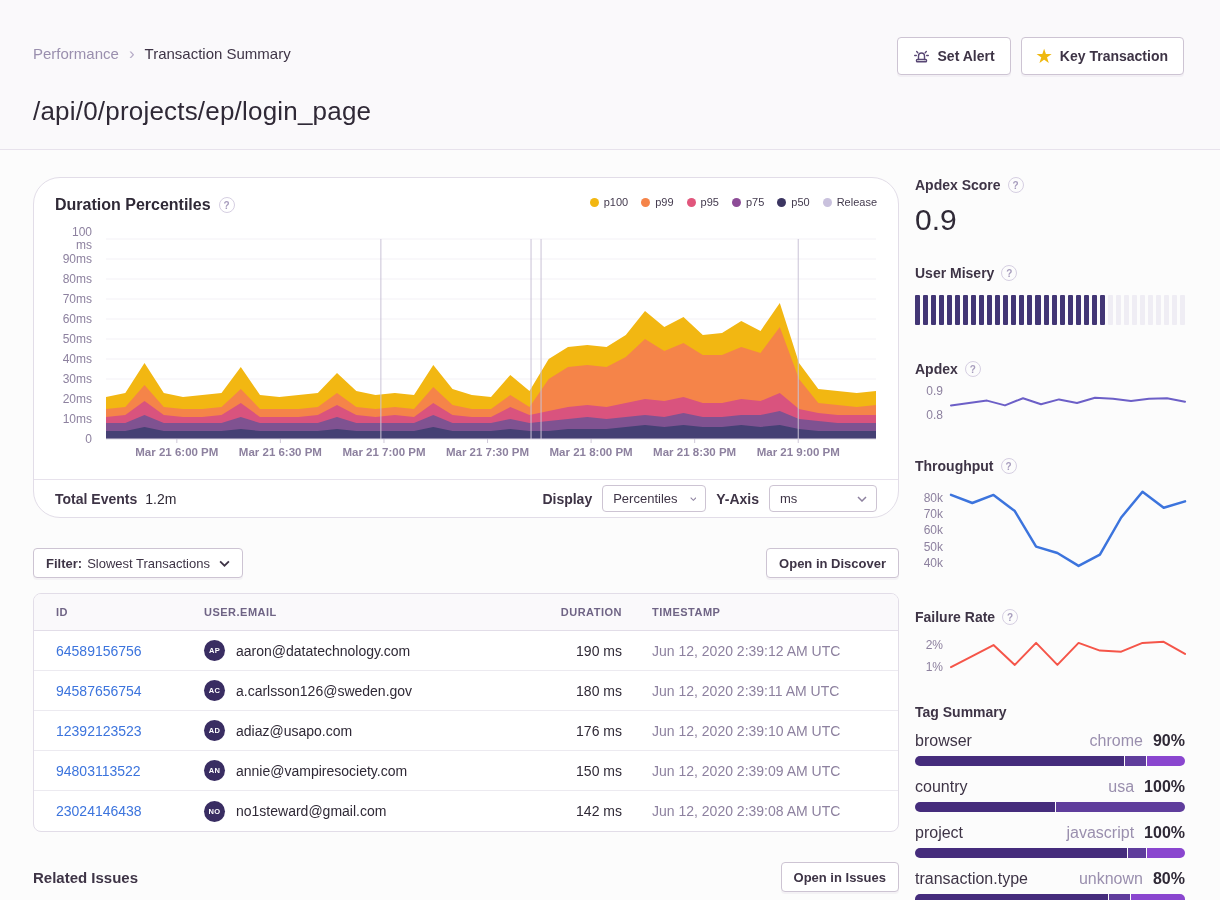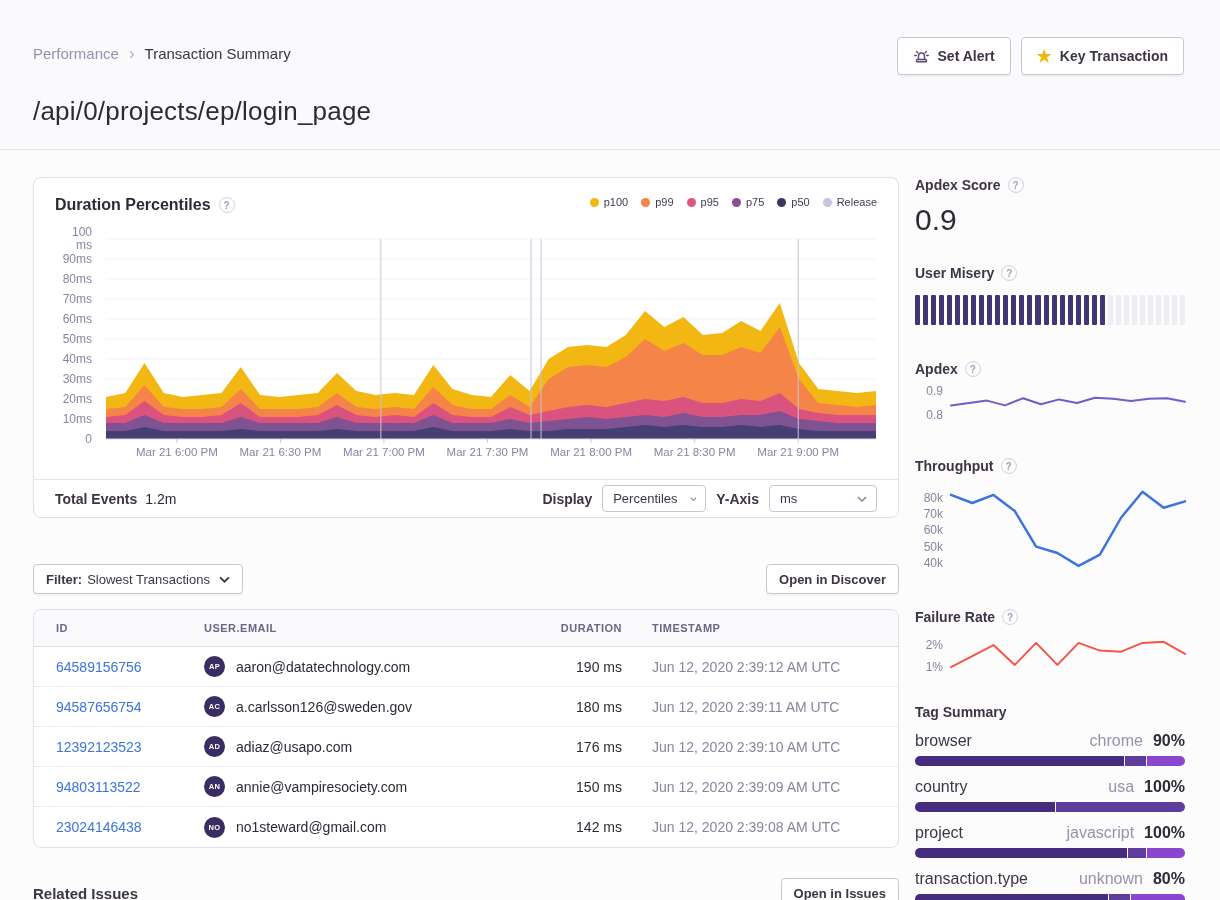--- a/index.html
+++ b/index.html
@@ -22,47 +22,47 @@
   .star-icon { color:#efb810; font-size:17px; line-height:1; }
 
   
   .content { display:flex; gap:16px; padding:27px 35px 0 33px; }
   .main-col { width:866px; flex:none; }
   .sidebar { width:270px; flex:none; }
 
   .panel { background:#fff; border:1px solid #e2dde8; border-radius:8px; }
 
   
-  .chart-panel { position:relative; height:341px; }
+  .chart-panel { position:relative; height:341px;border-radius:27px; }
   .chart-title-row { position:absolute; top:18px; left:21px; right:21px; display:flex; justify-content:space-between; align-items:flex-start; }
   .chart-title { display:flex; align-items:center; gap:8px; margin:0; font-size:16px; font-weight:700; color:#2f2936; }
   .qmark { width:16px; height:16px; flex:none; border:1.5px solid #d6cfe2; border-radius:50%; color:#a79dbd;
     font-size:10px; font-weight:700; display:inline-flex; align-items:center; justify-content:center; cursor:pointer; }
   .legend { display:flex; align-items:center; gap:13px; }
   .legend-item { display:inline-flex; align-items:center; gap:5px; font-size:11px; color:#433a4e; cursor:pointer; }
   .legend-dot { width:9px; height:9px; border-radius:50%; }
 
   .ylabels { position:absolute; left:14px; top:61px; width:52px; height:200px; }
   .ylabels span { position:absolute; right:8px; width:36px; text-align:right; transform:translateY(-50%);
     font-size:12px; line-height:13px; color:#8d819f; }
   .plot { position:absolute; left:72px; top:61px; width:770px; height:200px; }
-  .xlabels { position:absolute; left:72px; top:268px; width:770px; height:16px; }
+  .xlabels { position:absolute; left:72px; top:268px; width:770px; height:16px;font-weight:bold; }
   .xlabels span { position:absolute; transform:translateX(-50%); white-space:nowrap; font-size:11.5px; color:#8d819f; }
 
   .chart-footer { position:absolute; left:0; right:0; bottom:0; height:38px; border-top:1px solid #e7e2ec;
     display:flex; align-items:center; justify-content:space-between; padding:0 21px; font-size:14px; }
   .cf-left { display:flex; gap:8px; align-items:center; }
   .cf-right { display:flex; gap:10px; align-items:center; }
   .cf-label { font-weight:700; color:#3e3446; }
   .select { display:inline-flex; align-items:center; justify-content:space-between; gap:12px; background:#fff;
     border:1px solid #cdc4d3; border-radius:4px; height:27px; padding:0 9px 0 10px; font-size:13px; color:#3e3446; cursor:pointer; }
   .sel-display { width:104px; } .sel-yaxis { width:108px;gap:48px; }
 
   
-  .toolbar { margin-top:46px; display:flex; justify-content:space-between; align-items:center; }
+  .toolbar { margin-top:30px; display:flex; justify-content:space-between; align-items:center; }
   .filter-btn { font-weight:400; gap:5px; }
   .filter-btn b { font-weight:700; }
   .table-panel { margin-top:15px; overflow:hidden; }
   .t-head, .t-row { display:grid; grid-template-columns:148px 1fr 118px 250px; align-items:center; padding:0 22px; }
   .t-head { height:37px; background:#faf9fb; border-bottom:1px solid #e2dde8; font-size:11px; font-weight:700;
     letter-spacing:.5px; color:#6f6485; }
   .t-row { height:40px; border-bottom:1px solid #eceaf0; font-size:14px; }
   .t-row:last-child { border-bottom:none; }
   .col-duration { text-align:right; padding-right:4px; }
   .col-timestamp { padding-left:26px; }

